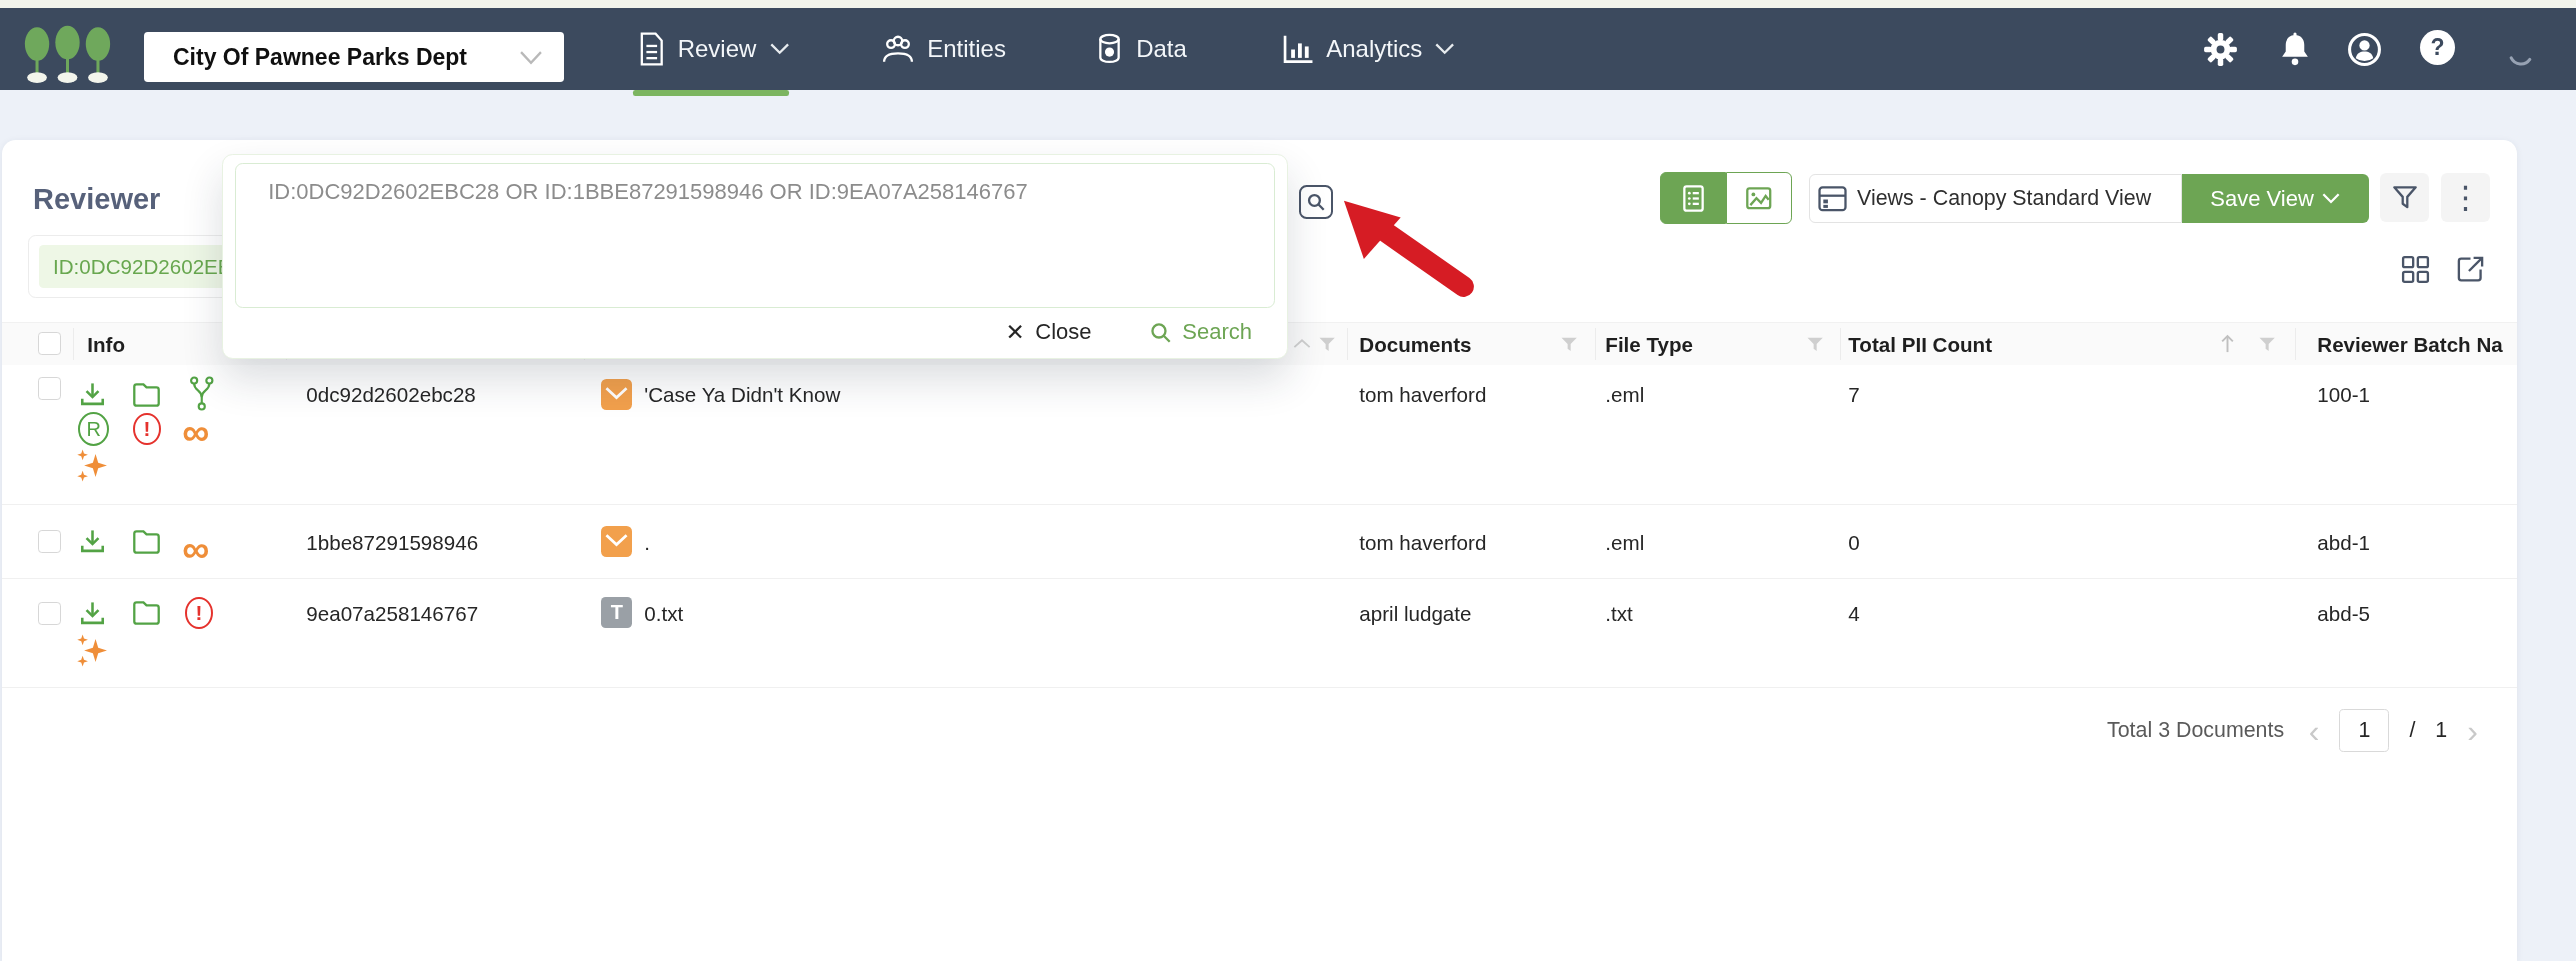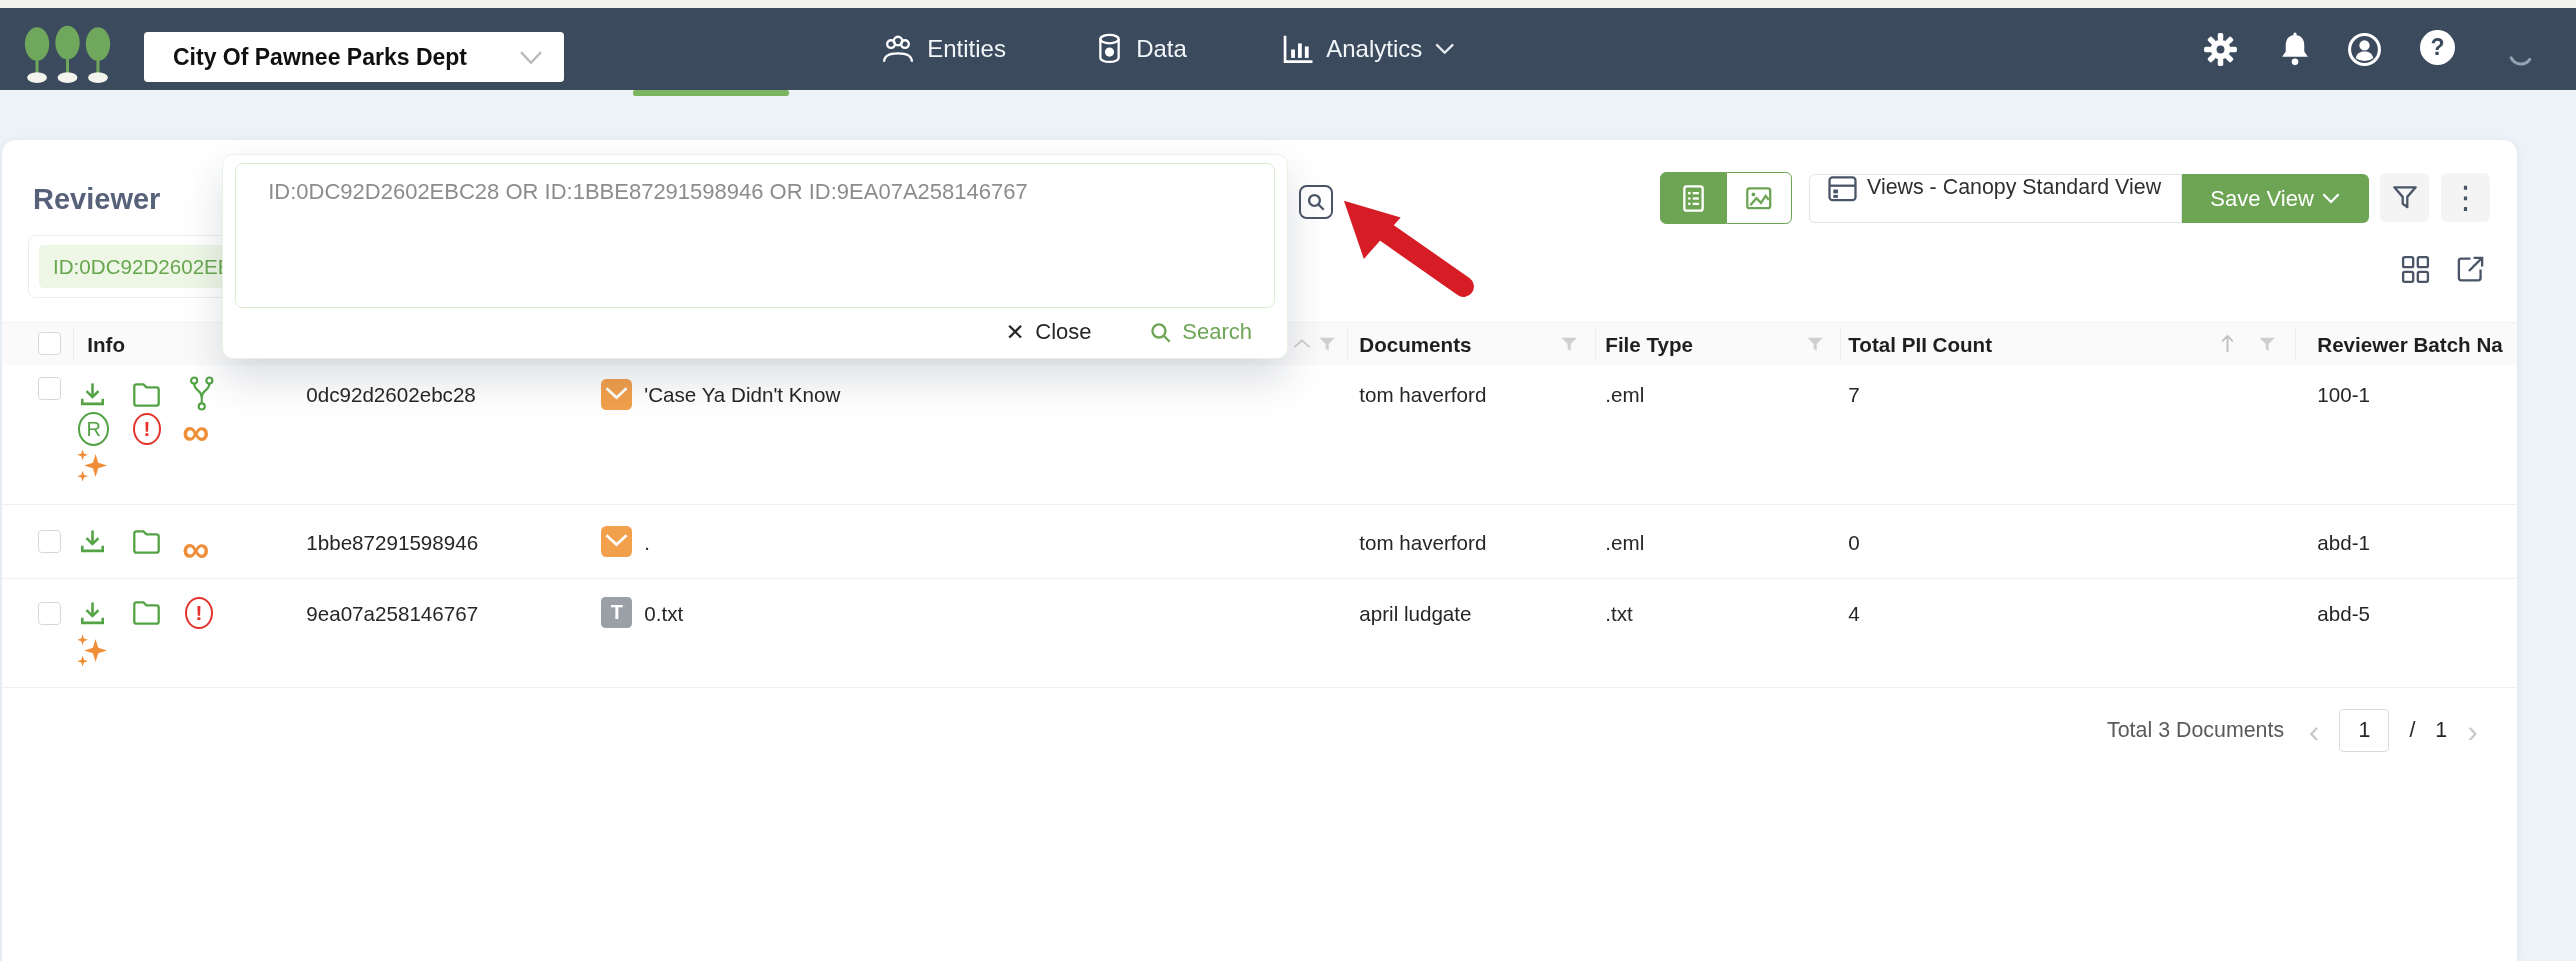--- a/index.html
+++ b/index.html
@@ -29,21 +29,21 @@
 .inf{position:absolute;color:#ef8e39;font-size:38px;font-weight:700;line-height:31px}
 .mailico{position:absolute;width:31px;height:31px;background:#f2a04c;border-radius:5.4px}
 .tico{position:absolute;width:31px;height:31px;background:#9aa0a6;border-radius:4.6px;color:#fff;font-size:20px;font-weight:700;display:flex;align-items:center;justify-content:center}
 .popup{position:absolute;left:222px;top:154px;width:1066px;height:205px;background:#fff;border:1.5px solid #e8f2e2;border-radius:10.7px;box-shadow:0 20px 40px rgba(30,45,60,.16);z-index:20}
 .query-area{position:absolute;left:12.2px;right:12.2px;top:7.6px;height:145px;border:1.5px solid #d9ecd3;border-radius:7.6px;padding:15.3px 32px;font-size:22px;color:#8c8c8c;overflow:hidden}
 .popup-footer{position:absolute;left:0;right:35px;bottom:0;height:52px;display:flex;align-items:center;justify-content:flex-end;gap:57px}
 .pbtn{display:flex;align-items:center;gap:10.7px;font-size:22px;cursor:pointer}
 .zoom-btn{position:absolute;left:1299px;top:185px;width:34px;height:34px;border:2.3px solid #4a5568;border-radius:7.6px;display:flex;align-items:center;justify-content:center;cursor:pointer;z-index:15}
 .red-arrow{position:absolute;left:1324px;top:193px;z-index:30;pointer-events:none}
 .vtoggle{position:absolute;top:172px;width:66px;height:52px;display:flex;align-items:center;justify-content:center;cursor:pointer}
-.views-dd{position:absolute;left:1809px;top:174px;width:373px;height:49px;background:#fff;border:1.5px solid #e3e3e3;border-radius:6.1px 0 0 6.1px;display:flex;gap:9px;padding:0 17px;cursor:pointer}
+.views-dd{position:absolute;left:1809px;top:174px;width:373px;height:49px;background:#fff;border:1.5px solid #e3e3e3;border-radius:6.1px 0 0 6.1px;display:flex;align-items:center;gap:9px;padding:0 7px;cursor:pointer}
 .views-dd span{font-size:21.4px;color:#2f2f2f;white-space:nowrap}
 .saveview{position:absolute;left:2182px;top:174px;width:187px;height:49px;background:#6da554;border-radius:0 6.1px 6.1px 0;display:flex;align-items:center;justify-content:center;gap:7px;color:#fff;font-size:22px;cursor:pointer}
 .sqbtn{position:absolute;top:173px;width:49px;height:49px;background:#f4f4f4;border-radius:6.1px;display:flex;align-items:center;justify-content:center;cursor:pointer}
 .kebab{font-size:31px;color:#4a5568;line-height:31px}
 .pager{position:absolute;left:2107px;top:709px;display:flex;align-items:center;gap:20px}
 .pager .total{font-size:21.4px;color:#5a5a5a;margin-right:4.6px}
 .pchev{font-size:32px;color:#c9c9c9;cursor:pointer;line-height:34px}
 .pbox{width:50px;height:43px;border:1.5px solid #d9d9d9;border-radius:4.6px;text-align:center;font-size:21.4px;color:#262626;font-family:"Liberation Sans",sans-serif}
 .pnum{font-size:21.4px;color:#262626}
 svg{display:block}
@@ -71,20 +71,32 @@
       </svg>
     </div>
 
     <div class="case-select">
       <span class="cs-label">City Of Pawnee Parks Dept</span>
       <svg width="26" height="17" viewBox="0 0 34 22">
           <polyline points="4,4 17,18 30,4" fill="none" stroke="#b9b9b9" stroke-width="3"></polyline>
         </svg>
     </div>
 
+    <div class="tab" style="left:638px">
+      <svg width="27.5" height="34" viewBox="0 0 36 44">
+          <path d="M5 2 h18 l8 9 v31 h-26 z" fill="none" stroke="#fff" stroke-width="3"></path>
+          <line x1="11" y1="18" x2="25" y2="18" stroke="#fff" stroke-width="3"></line>
+          <line x1="11" y1="26" x2="25" y2="26" stroke="#fff" stroke-width="3"></line>
+          <line x1="11" y1="34" x2="25" y2="34" stroke="#fff" stroke-width="3"></line>
+        </svg>
+      <span>Review</span>
+      <svg width="21.4" height="13.8" viewBox="0 0 28 18">
+          <polyline points="3,3 14,14 25,3" fill="none" stroke="#e8ecef" stroke-width="3"></polyline>
+        </svg>
+    </div>
     <div class="tab-underline"></div>
 
     <div class="tab" style="left:881px">
       <svg width="34" height="31" viewBox="0 0 44 40">
           <circle cx="13" cy="13" r="5" fill="none" stroke="#fff" stroke-width="3"></circle>
           <circle cx="31" cy="13" r="5" fill="none" stroke="#fff" stroke-width="3"></circle>
           <circle cx="22" cy="9" r="5.5" fill="none" stroke="#fff" stroke-width="3"></circle>
           <path d="M4 36 c0-8 7-11 18-11 s18 3 18 11" fill="none" stroke="#fff" stroke-width="3"></path>
         </svg>
       <span>Entities</span>

